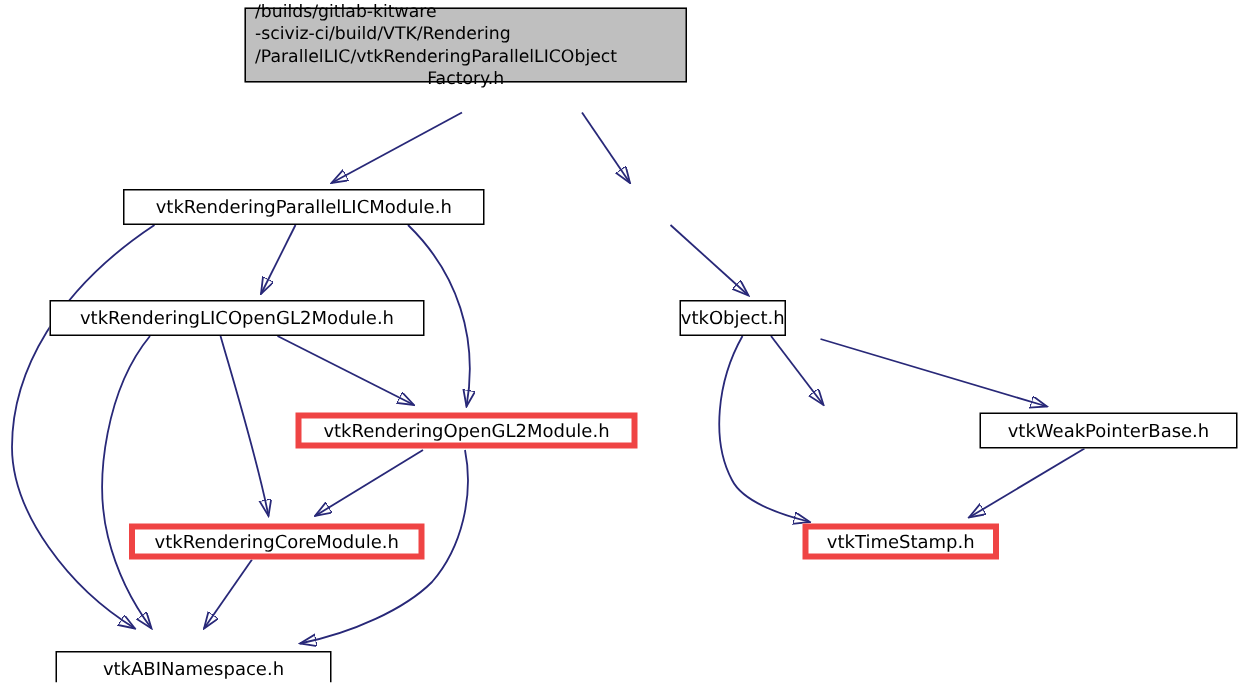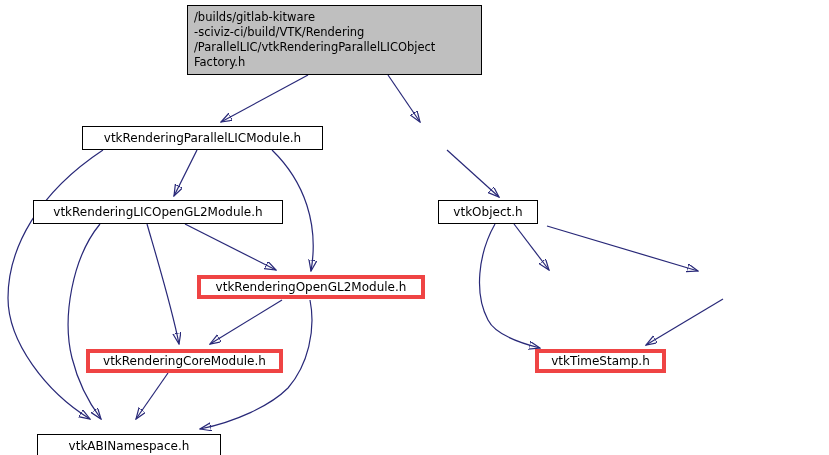--- a/index.html
+++ b/index.html
@@ -29,21 +29,21 @@
     border:1px solid #000000;
     flex-direction:column;
     align-items:stretch;
     justify-content:center;
     font-size:11.5px;
     line-height:1.32;
     padding:2px 6px;
     cursor:default;
   }
   .node.main .path-lines{white-space:pre-line;text-align:left;}
-  .node.main .file-line{}
+  .node.main .file-line{text-align:center;}
 </style>
 </head>
 <body>
 
 <div class="canvas">
 
   <svg class="edges" viewBox="0 0 829 455" xmlns="http://www.w3.org/2000/svg">
     <defs>
       <marker id="arrow" markerWidth="12" markerHeight="9" refX="11" refY="4" orient="auto" markerUnits="userSpaceOnUse">
         <path d="M0,0 L11,4 L0,8 z" fill="#282878" stroke="none"></path>
@@ -60,37 +60,38 @@
     <path d="M282,300 L210,344" marker-end="url(#arrow)"></path>
     <path d="M310,300 C316,330 308,365 288,388 C270,406 235,422 200,429" marker-end="url(#arrow)"></path>
     <path d="M168,373 L136,419" marker-end="url(#arrow)"></path>
     <path d="M447,150 L499,197" marker-end="url(#arrow)"></path>
     <path d="M514,224 L549,270" marker-end="url(#arrow)"></path>
     <path d="M547,226 L698,271" marker-end="url(#arrow)"></path>
     <path d="M495,224 C478,254 474,294 488,320 C495,334 520,343 540,348" marker-end="url(#arrow)"></path>
     <path d="M723,299 L646,345" marker-end="url(#arrow)"></path>
   </svg>
 
-  <div class="node main" style="left:163px;top:5px;width:295px;height:70px;margin-left:24px;">
+  <div class="node main" style="left:163px;top:5px;width:295px;height:50px;">
     <div class="path-lines">/builds/gitlab-kitware
 -sciviz-ci/build/VTK/Rendering
 /ParallelLIC/vtkRenderingParallelLICObject</div>
     <div class="file-line">Factory.h</div>
   </div>
 
   <div class="node" style="left:82px;top:126px;width:241px;height:24px;">vtkRenderingParallelLICModule.h</div>
 
 
   <div class="node" style="left:33px;top:200px;width:250px;height:24px;">vtkRenderingLICOpenGL2Module.h</div>
 
-  <div class="node" style="left:438px;top:200px;width:100px;height:24px;">vtkObject.h</div>
+  <div class="node" style="left:453px;top:200px;width:71px;height:24px;">vtkObject.h</div>
 
   <div class="node red" style="left:197px;top:275px;width:228px;height:24px;">vtkRenderingOpenGL2Module.h</div>
 
 
+  <div class="node" style="left:653px;top:275px;width:172px;height:24px;">vtkWeakPointerBase.h</div>
 
   <div class="node red" style="left:86px;top:349px;width:197px;height:24px;">vtkRenderingCoreModule.h</div>
 
   <div class="node red" style="left:535px;top:349px;width:131px;height:24px;">vtkTimeStamp.h</div>
 
   <div class="node" style="left:37px;top:434px;width:184px;height:24px;">vtkABINamespace.h</div>
 
 </div>
 
 </body></html>

